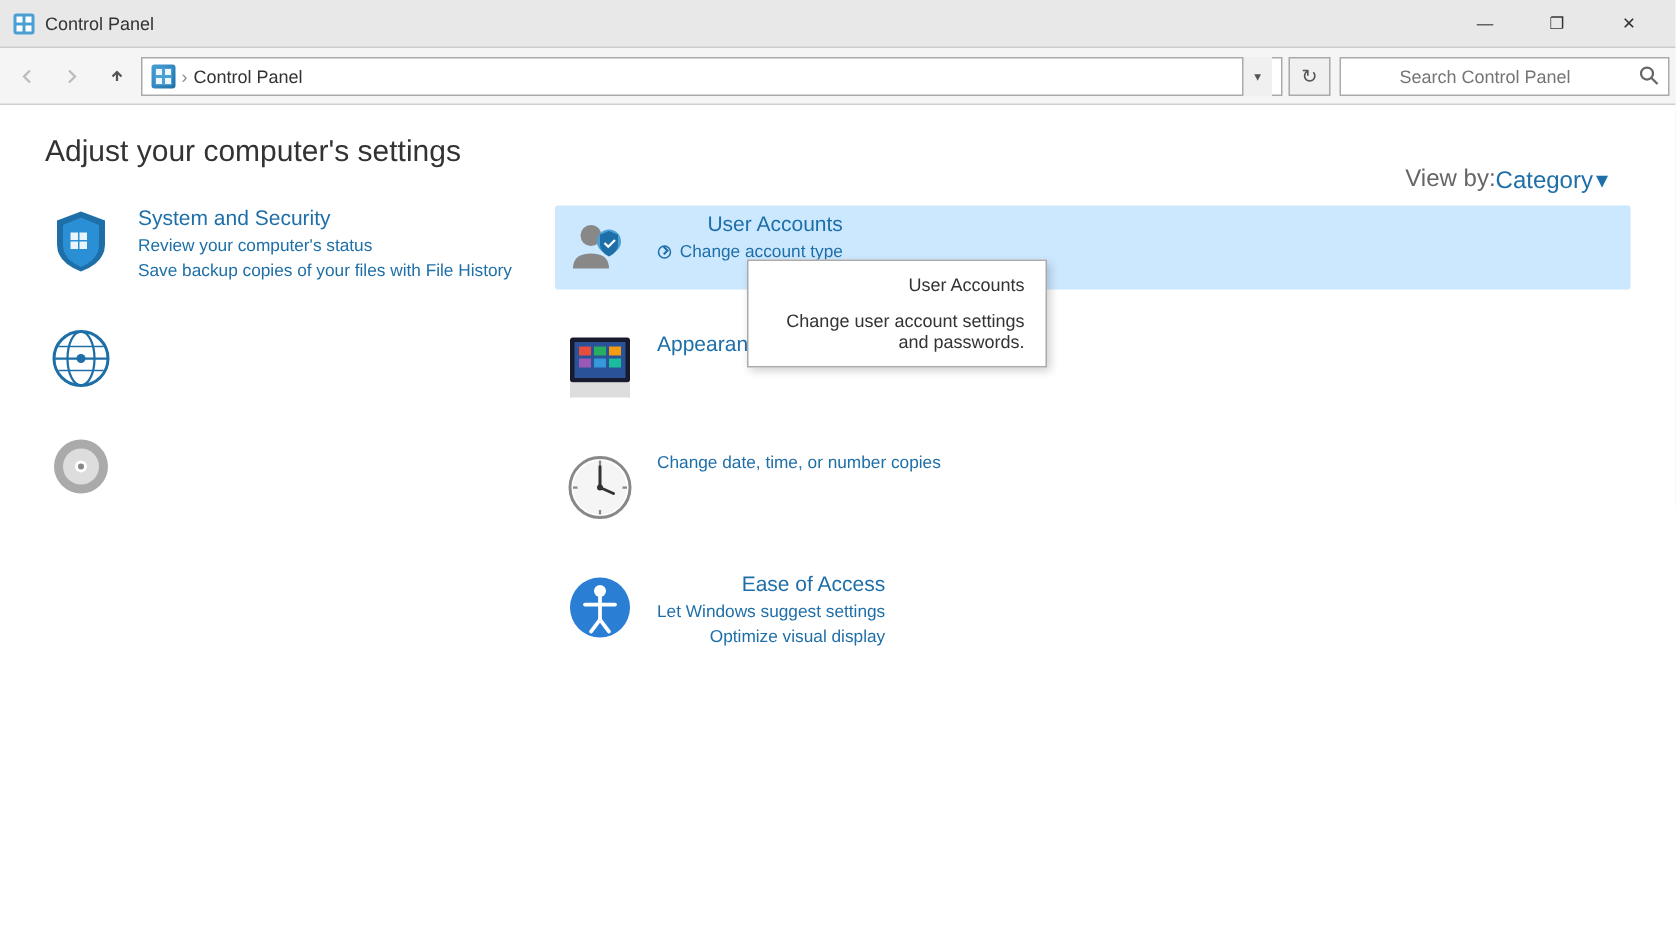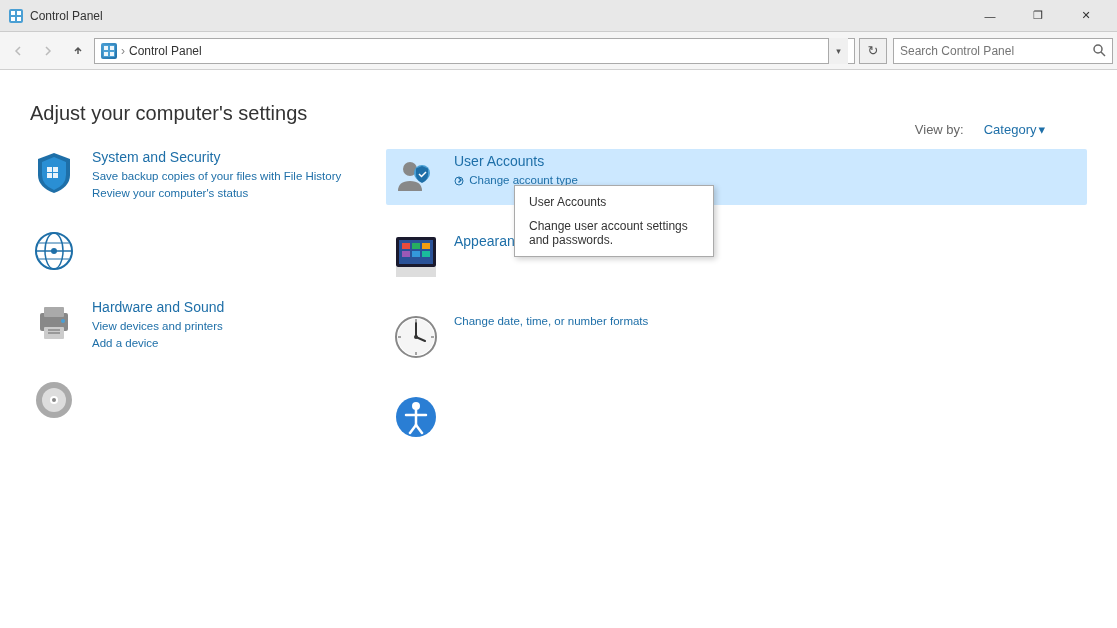--- a/index.html
+++ b/index.html
@@ -136,20 +136,21 @@
       margin-left: 4px;
     }
     .search-input {
       flex: 1;
       border: none;
       outline: none;
       font-size: 12px;
       padding: 0 6px;
       color: #999;
       background: transparent;
+      text-align: center;
     }
     .search-icon-btn {
       width: 26px;
       height: 24px;
       border: none;
       background: transparent;
       cursor: pointer;
       display: flex;
       align-items: center;
       justify-content: center;
@@ -162,26 +163,25 @@
       height: calc(628px - 32px - 38px);
       padding: 20px 30px;
       overflow-y: auto;
     }
 
     .page-heading {
       font-size: 20px;
       font-weight: 300;
       color: #333;
       margin-bottom: 24px;
-      margin-top: 12px;
     }
 
     .panels-container {
       display: flex;
-      gap: 36px;
+      gap: 20px;
     }
 
     
     .left-panel {
       width: 320px;
     }
 
     .category-item {
       display: flex;
       align-items: flex-start;
@@ -212,44 +212,45 @@
       color: #1e6fa8;
       text-decoration: none;
       display: block;
       line-height: 1.5;
       cursor: pointer;
     }
 
     
     .right-panel {
       flex: 1;
+      text-align: right;
     }
 
     .right-category-item {
       display: flex;
       align-items: flex-start;
       margin-bottom: 24px;
       gap: 14px;
       padding: 4px 6px;
       border-radius: 2px;
       position: relative;
     }
     .right-category-item.highlighted {
       background: #cce8ff;
     }
 
     
     .view-by-container {
       position: absolute;
       top: 20px;
-      right: 42px;
-      display: flex;
-      align-items: center;
-      gap: 20px;
-      font-size: 13px;
+      right: 15px;
+      display: flex;
+      align-items: center;
+      gap: 0;
+      font-size: 16px;
       color: #666;
     }
     .view-by-label { color: #666; }
     .view-by-value {
       color: #1e6fa8;
       cursor: pointer;
       display: flex;
       align-items: flex-end;
       gap: 2px;
     }
@@ -361,56 +362,38 @@
               <path d="M24 8 L36 13 L36 26 Q36 36 24 41 Q12 36 12 26 L12 13 Z" fill="#2a8fd4"></path>
 
               <rect x="17" y="18" width="5" height="5" fill="white" opacity="0.9"></rect>
               <rect x="23" y="18" width="5" height="5" fill="white" opacity="0.9"></rect>
               <rect x="17" y="24" width="5" height="5" fill="white" opacity="0.9"></rect>
               <rect x="23" y="24" width="5" height="5" fill="white" opacity="0.9"></rect>
             </svg>
           </div>
           <div class="cat-content">
             <a class="cat-title">System and Security</a>
+            <a class="cat-link">Review your computer's status</a>
             <a class="cat-link">Save backup copies of your files with File History</a>
-            <a class="cat-link">Review your computer's status</a>
           </div>
         </div>
 
         <div class="category-item">
           <div class="cat-icon">
             <svg width="48" height="48" viewBox="0 0 48 48">
               <circle cx="24" cy="24" r="18" fill="none" stroke="#1e6fa8" stroke-width="2"></circle>
               <ellipse cx="24" cy="24" rx="9" ry="18" fill="none" stroke="#1e6fa8" stroke-width="1.5"></ellipse>
               <line x1="6" y1="24" x2="42" y2="24" stroke="#1e6fa8" stroke-width="1.5"></line>
               <line x1="9" y1="16" x2="39" y2="16" stroke="#1e6fa8" stroke-width="1"></line>
               <line x1="9" y1="32" x2="39" y2="32" stroke="#1e6fa8" stroke-width="1"></line>
               <circle cx="24" cy="24" r="3" fill="#1e6fa8"></circle>
             </svg>
           </div>
         </div>
 
-        <div class="category-item">
-          <div class="cat-icon">
-            <svg width="48" height="48" viewBox="0 0 48 48">
-
-              <rect x="10" y="14" width="28" height="18" rx="2" fill="#888"></rect>
-              <rect x="14" y="8" width="20" height="10" rx="1" fill="#aaa"></rect>
-              <rect x="14" y="28" width="20" height="12" rx="1" fill="#ccc"></rect>
-              <rect x="18" y="30" width="12" height="2" fill="#999"></rect>
-              <rect x="18" y="33" width="12" height="2" fill="#999"></rect>
-              <circle cx="33" cy="22" r="2" fill="#4a9fd4"></circle>
-            </svg>
-          </div>
-          <div class="cat-content">
-            <a class="cat-title">Hardware and Sound</a>
-            <a class="cat-link">View devices and printers</a>
-            <a class="cat-link">Add a device</a>
-          </div>
-        </div>
 
         <div class="category-item">
           <div class="cat-icon">
             <svg width="48" height="48" viewBox="0 0 48 48">
 
               <circle cx="24" cy="24" r="18" fill="#aaa"></circle>
               <circle cx="24" cy="24" r="12" fill="#ddd"></circle>
               <circle cx="24" cy="24" r="4" fill="white"></circle>
               <circle cx="24" cy="24" r="2" fill="#888"></circle>
             </svg>
@@ -481,34 +464,39 @@
               <line x1="24" y1="24" x2="33" y2="28" stroke="#333" stroke-width="2" stroke-linecap="round"></line>
               <circle cx="24" cy="24" r="2" fill="#333"></circle>
 
               <line x1="24" y1="6" x2="24" y2="9" stroke="#888" stroke-width="1.5"></line>
               <line x1="24" y1="39" x2="24" y2="42" stroke="#888" stroke-width="1.5"></line>
               <line x1="6" y1="24" x2="9" y2="24" stroke="#888" stroke-width="1.5"></line>
               <line x1="39" y1="24" x2="42" y2="24" stroke="#888" stroke-width="1.5"></line>
             </svg>
           </div>
           <div class="cat-content">
-            <a class="cat-link">Change date, time, or number formats</a>
+            <a class="cat-link">Change date, time, or number copies</a>
           </div>
         </div>
 
         <div class="right-category-item">
           <div class="cat-icon">
             <svg width="48" height="48" viewBox="0 0 48 48">
               <circle cx="24" cy="24" r="20" fill="#2a7ed4"></circle>
 
               <circle cx="24" cy="13" r="4" fill="white"></circle>
               <line x1="24" y1="17" x2="24" y2="32" stroke="white" stroke-width="2.5" stroke-linecap="round"></line>
               <line x1="14" y1="22" x2="34" y2="22" stroke="white" stroke-width="2.5" stroke-linecap="round"></line>
               <line x1="24" y1="32" x2="18" y2="40" stroke="white" stroke-width="2.5" stroke-linecap="round"></line>
               <line x1="24" y1="32" x2="30" y2="40" stroke="white" stroke-width="2.5" stroke-linecap="round"></line>
             </svg>
           </div>
+          <div class="cat-content">
+            <a class="cat-title">Ease of Access</a>
+            <a class="cat-link">Let Windows suggest settings</a>
+            <a class="cat-link">Optimize visual display</a>
+          </div>
         </div>
 
       </div>
     </div>
   </div>
 </div>
 
 </body></html>

